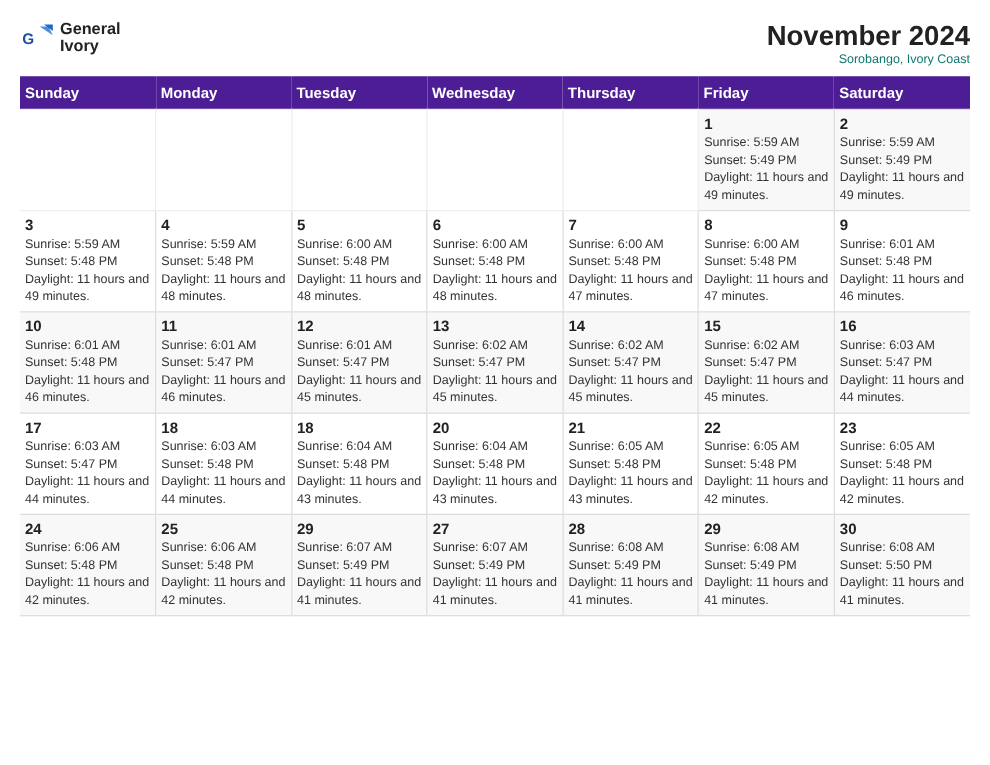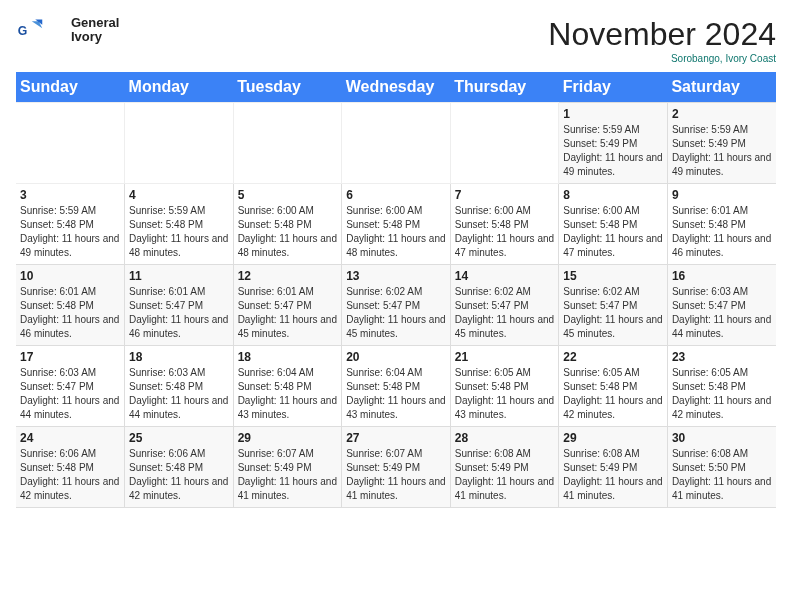--- a/index.html
+++ b/index.html
@@ -21,50 +21,49 @@
       align-items: center;
       gap: 4px;
     }
     .logo-text {
       display: flex;
       flex-direction: column;
       font-size: 13px;
       font-weight: bold;
       line-height: 1.1;
       color: #222;
-      margin-left: 23px;
     }
     .logo-text span:first-child { color: #222; }
     .logo-icon {
       width: 28px;
       height: 28px;
     }
     .title-block {
       text-align: right;
     }
     .main-title {
-      font-size: 32px;
-      font-weight: normal;
+      font-size: 22px;
+      font-weight: bold;
       color: #222;
     }
     .subtitle {
       font-size: 10px;
       color: #0f766e;
     }
     table {
       width: 100%;
       border-collapse: collapse;
       font-size: 11px;
     }
     thead tr th {
-      background-color: #3b82f6;
+      background-color: #4c1d95;
       color: #fff;
       padding: 6px 4px;
       text-align: left;
-      font-size: 16px;
+      font-size: 12px;
       font-weight: bold;
     }
     tbody tr td {
       border: 1px solid #ddd;
       vertical-align: top;
       padding: 4px;
       width: calc(100% / 7);
       min-height: 80px;
       height: 80px;
       background: #fff;

